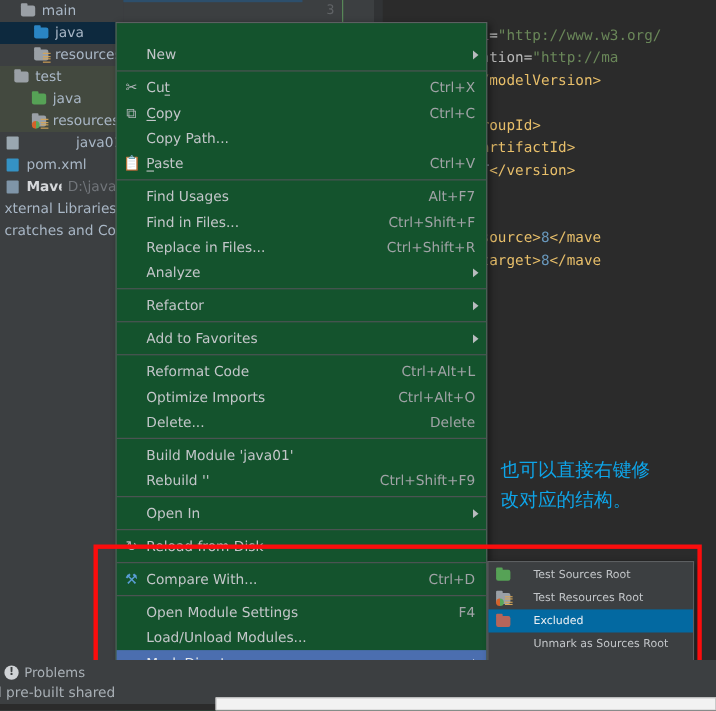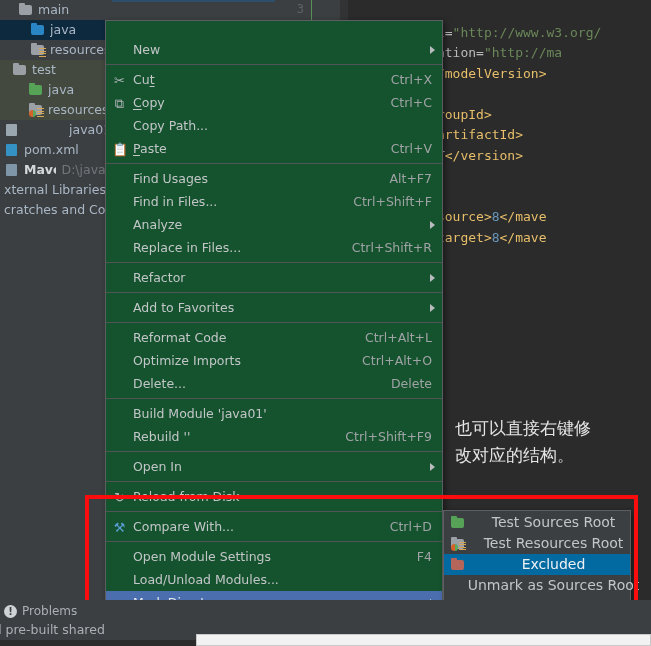--- a/index.html
+++ b/index.html
@@ -119,29 +119,29 @@
   
   .submenu {
     position:absolute; left:443px; top:510px; width:188px;
     background:#3c3f41; border:1px solid #5c5f61;
     box-shadow: 2px 2px 6px rgba(0,0,0,.45);
     padding:1px 0;
   }
   .si {
     position:relative; height:21px; line-height:21px;
     display:flex; align-items:center; padding-left:41px; padding-right:8px;
-    color:#c3c6c9; font-size:14px; white-space:nowrap;justify-content:center;
+    color:#c3c6c9; font-size:10px; white-space:nowrap;
   }
   .si.hl { background:#0369a1; color:#eef1f4; }
   .si .s-ico { position:absolute; left:6px; top:50%; margin-top:-7px; width:16px; height:14px; }
 
   
   .red-note {
     position:absolute; left:455px; top:415px;
-    color:#e5e5e5; font-size:17px; line-height:27px;
+    color:#0ea5e9; font-size:17px; line-height:27px;
     font-family:"DejaVu Sans","Liberation Sans",sans-serif;
     white-space:pre-line; font-weight:500;
   }
   .red-rect {
     position:absolute; left:85px; top:495px; width:553px; height:145px;
     border:4px solid #fb0d0d; pointer-events:none;
   }
   .watermark {
     position:absolute; left:462px; top:612px;
     color:#d8dadd; font-size:19px; letter-spacing:.5px;
@@ -313,26 +313,26 @@
       <div class="sep"></div>
       <div class="mi">
         <span class="m-label">Find Usages</span>
         <span class="m-key">Alt+F7</span>
       </div>
       <div class="mi">
         <span class="m-label">Find in Files...</span>
         <span class="m-key">Ctrl+Shift+F</span>
       </div>
       <div class="mi">
-        <span class="m-label">Analyze</span>
-        <span class="m-arrow"></span>
-      </div>
-      <div class="mi">
         <span class="m-label">Replace in Files...</span>
         <span class="m-key">Ctrl+Shift+R</span>
+      </div>
+      <div class="mi">
+        <span class="m-label">Analyze</span>
+        <span class="m-arrow"></span>
       </div>
       <div class="sep"></div>
       <div class="mi">
         <span class="m-label">Refactor</span>
         <span class="m-arrow"></span>
       </div>
       <div class="sep"></div>
       <div class="mi">
         <span class="m-label">Add to Favorites</span>
         <span class="m-arrow"></span>

